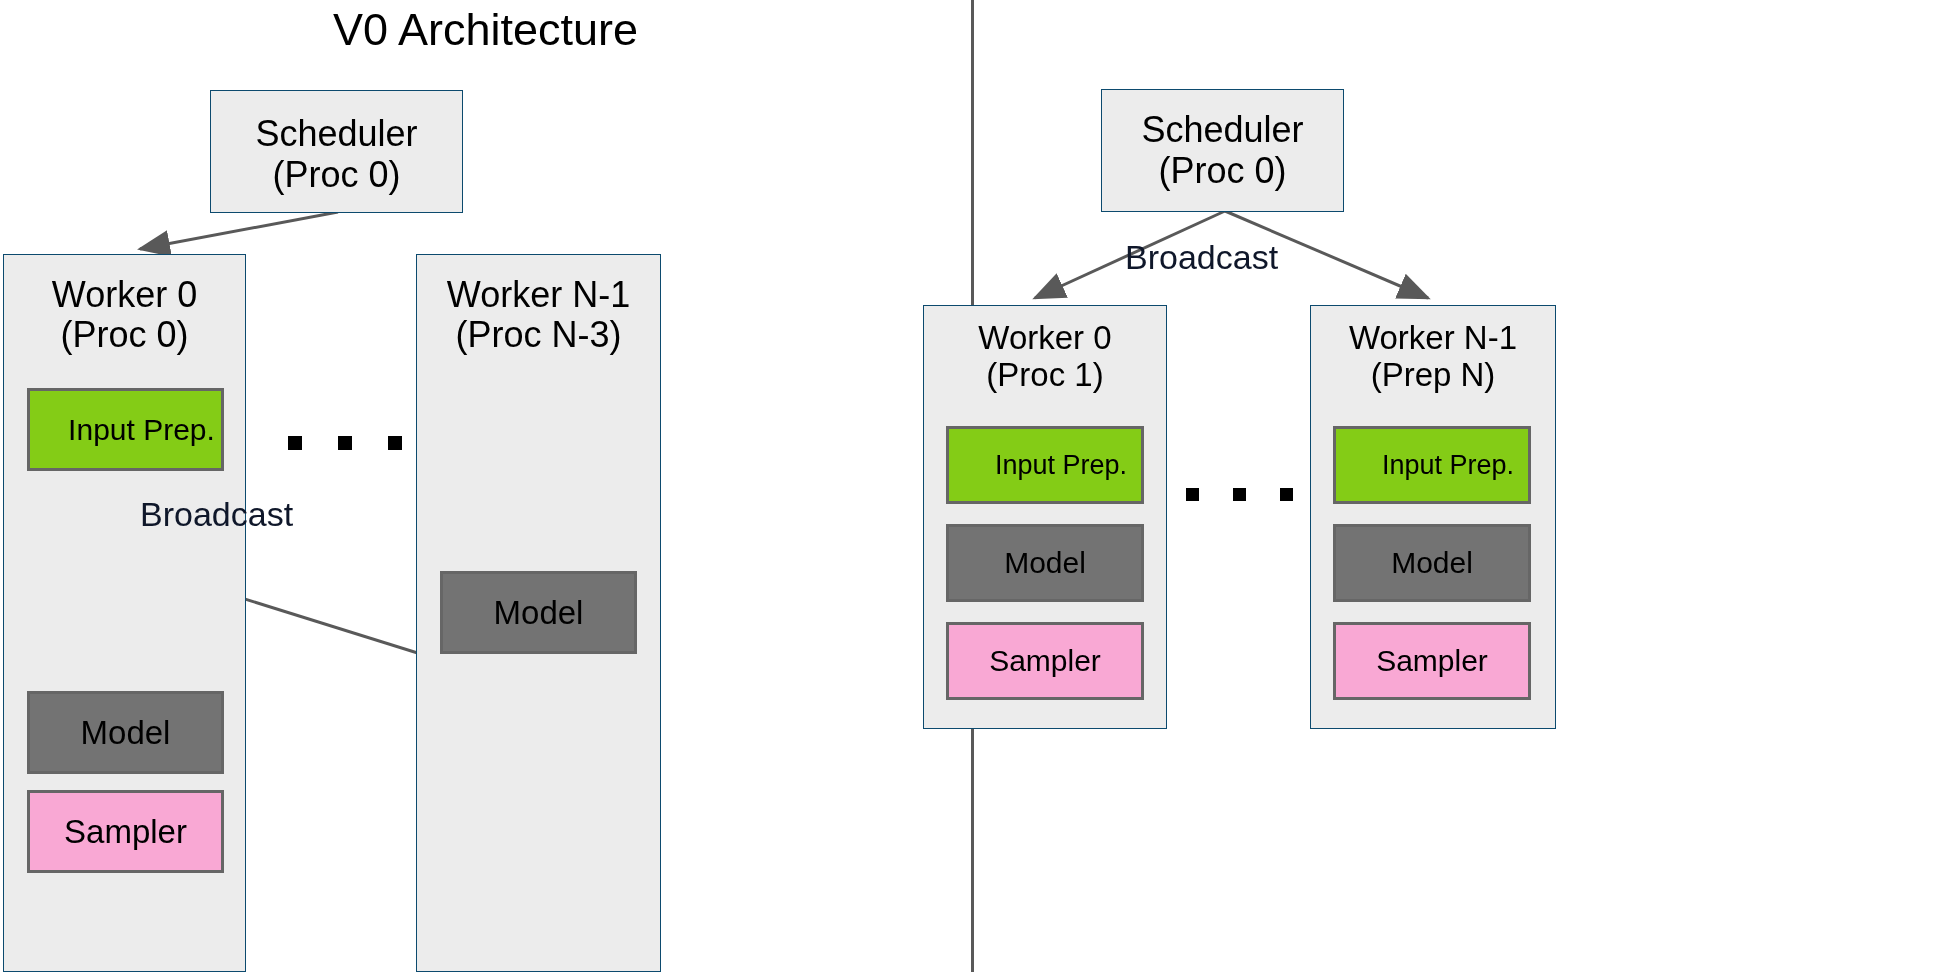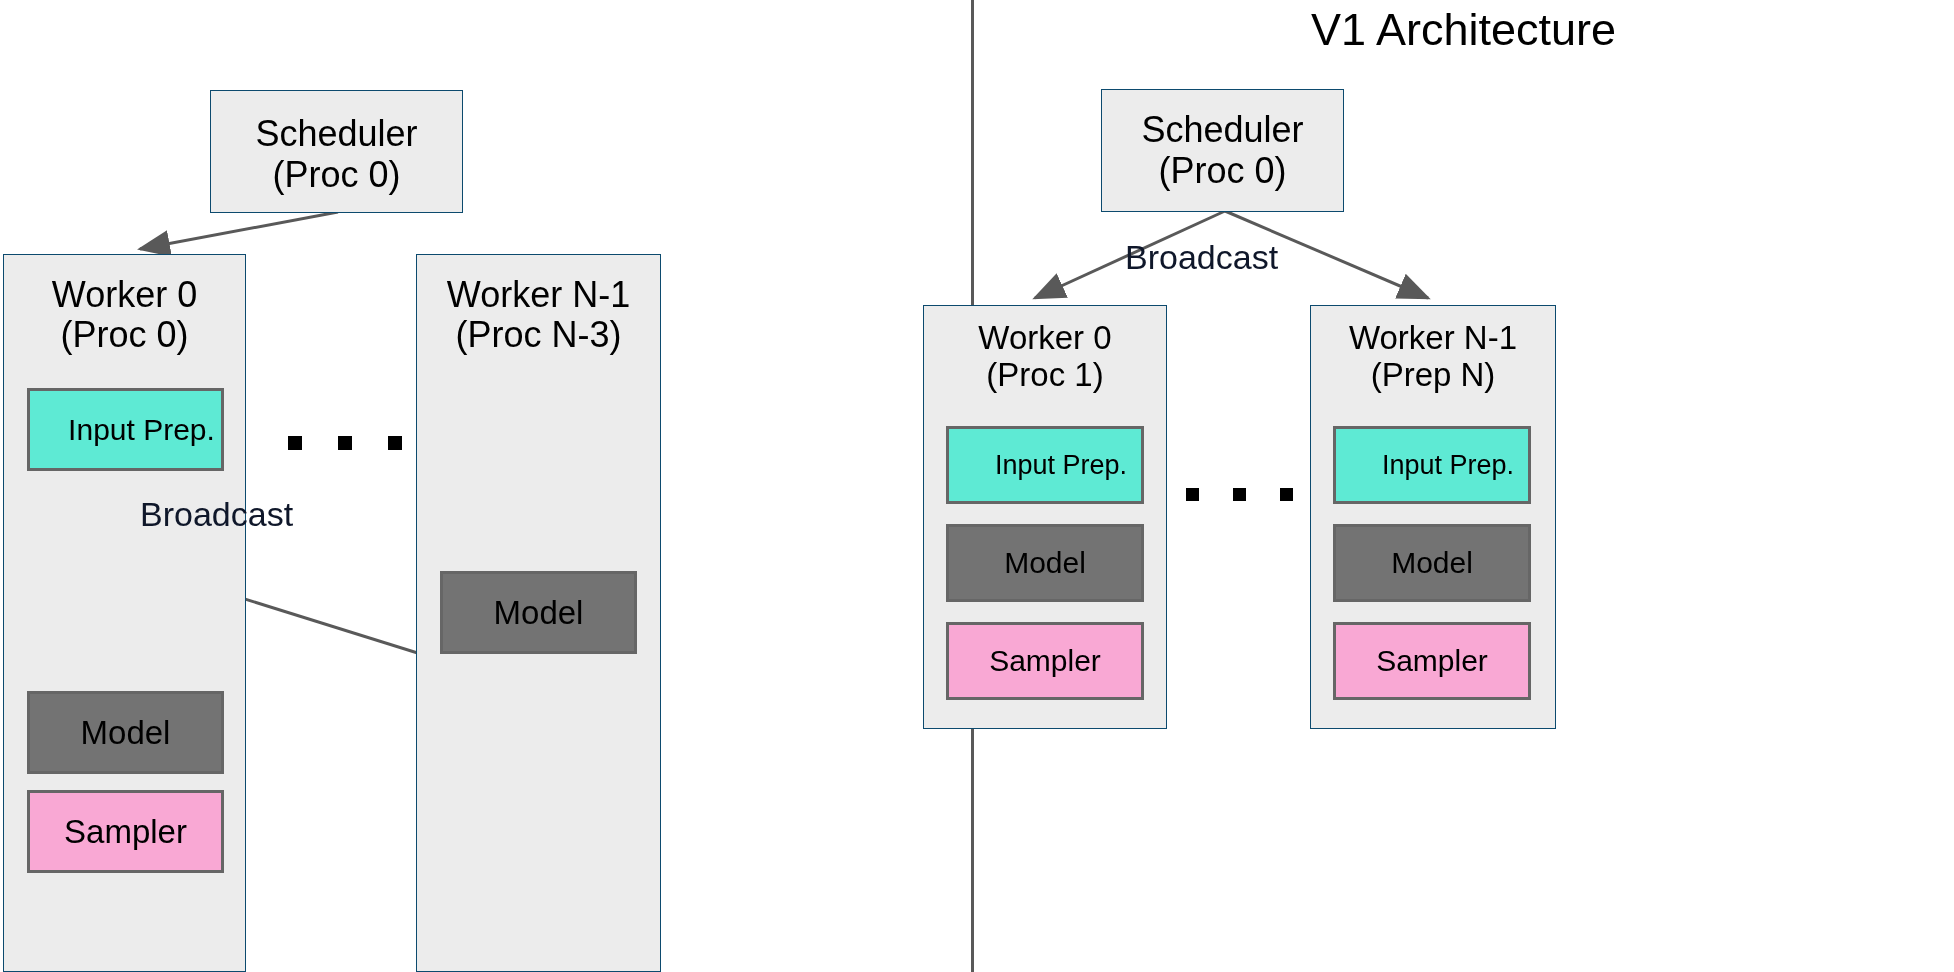--- a/index.html
+++ b/index.html
@@ -72,21 +72,21 @@
 
   .inner {
     position: absolute;
     box-sizing: border-box;
     border: 3px solid #666666;
     display: flex;
     align-items: center;
     justify-content: center;
     text-align: center;
   }
-  .c-input { background: #5eead4; padding-left: 32px; }
+  .c-input { background: #84cc16; padding-left: 32px; }
   .c-model { background: #737373; }
   .c-sampler { background: #f9a8d4; }
 
   .edge-label {
     position: absolute;
     white-space: nowrap;
     color: #0f172a;
   }
 
   svg.arrows {
@@ -108,20 +108,21 @@
     background: #000;
   }
 </style>
 </head>
 <body>
 
 <div id="canvas">
 
   <div class="panel" id="panel-v0">
 
+    <div class="panel-title">V0 Architecture</div>
 
     <svg class="arrows" viewBox="0 0 971 972" preserveAspectRatio="none">
       <defs>
         <marker id="ah-v0" markerWidth="11" markerHeight="9" refX="10" refY="4.5" orient="auto" markerUnits="strokeWidth">
           <path d="M0,0 L11,4.5 L0,9 z" fill="#595959"></path>
         </marker>
       </defs>
 
       <line x1="338" y1="212" x2="140" y2="249" stroke="#595959" stroke-width="3" marker-end="url(#ah-v0)"></line>
 
@@ -166,21 +167,20 @@
       <i style="width:14px;height:14px;margin-right:36px;"></i>
       <i style="width:14px;height:14px;margin-right:36px;"></i>
       <i style="width:14px;height:14px;"></i>
     </div>
   </div>
 
   <div class="divider"></div>
 
   <div class="panel" id="panel-v1">
 
-    <div class="panel-title">V1 Architecture</div>
 
     <svg class="arrows" viewBox="0 0 981 972" preserveAspectRatio="none">
       <defs>
         <marker id="ah-v1" markerWidth="11" markerHeight="9" refX="10" refY="4.5" orient="auto" markerUnits="strokeWidth">
           <path d="M0,0 L11,4.5 L0,9 z" fill="#595959"></path>
         </marker>
       </defs>
 
       <line x1="252" y1="211" x2="62" y2="298" stroke="#595959" stroke-width="3" marker-end="url(#ah-v1)"></line>
 

